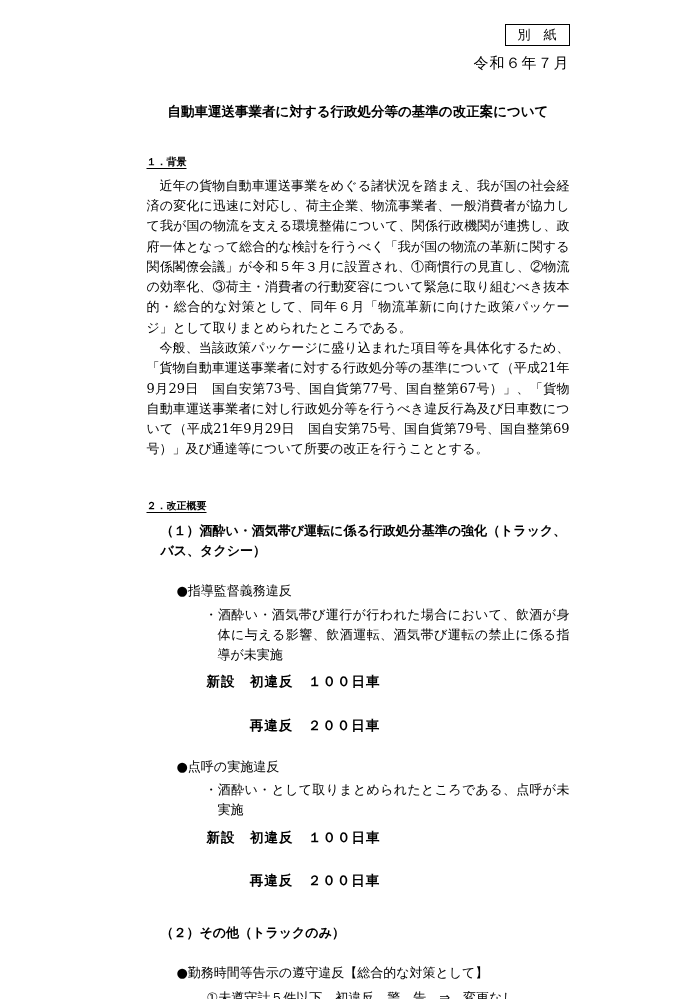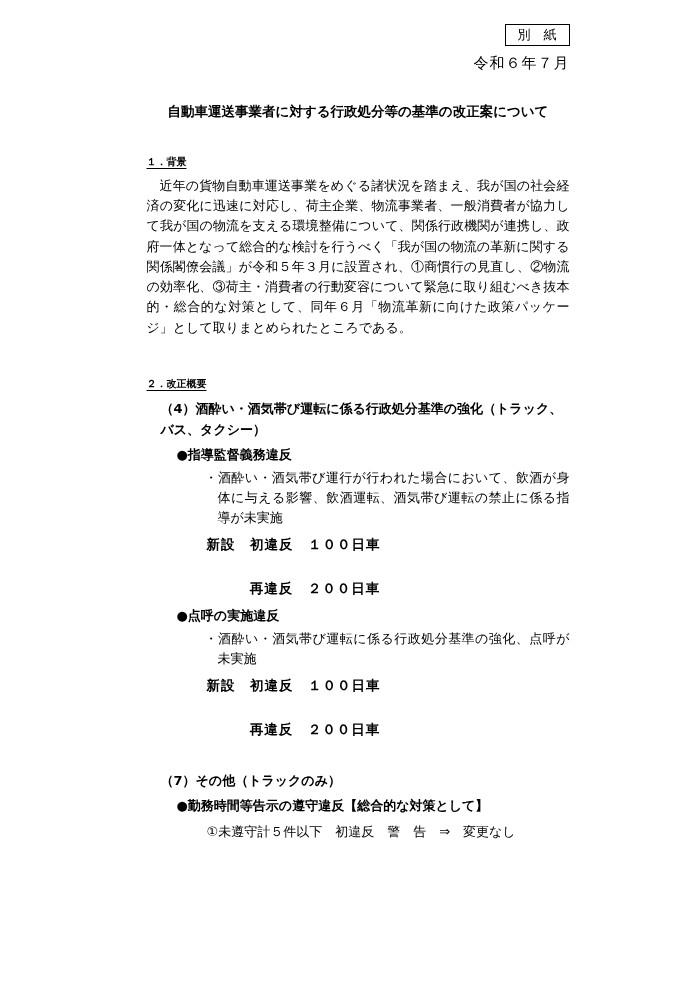--- a/index.html
+++ b/index.html
@@ -67,24 +67,24 @@
   .sub-heading {
     margin-top: 8px;
     margin-left: 14px;
     font-family: "DejaVu Sans", "Liberation Sans", sans-serif;
     font-weight: bold;
     font-size: 13px;
   }
   .item2 { margin-top: 30px; }
 
   .bullet-label {
-    margin-top: 5px;
+    margin-top: 20px;
     margin-left: 30px;
     font-family: "DejaVu Sans", "Liberation Sans", sans-serif;
-    font-weight: bold;
+    font-weight: normal;
     font-size: 13px;
   }
 
   .bullet-desc {
     margin-top: 3px;
     margin-left: 58px;
     padding-left: 1em;
     text-indent: -1em;
     text-align: justify;
     font-size: 13px;
@@ -119,32 +119,33 @@
     <div>
       <span class="besshi-box">別　紙</span>
     </div>
     <div class="hdr-line">令和６年７月</div>
   </div>
 
   <div class="title">自動車運送事業者に対する行政処分等の基準の改正案について</div>
 
   <div class="sec-heading">１．背景</div>
   <p class="body-para">近年の貨物自動車運送事業をめぐる諸状況を踏まえ、我が国の社会経済の変化に迅速に対応し、荷主企業、物流事業者、一般消費者が協力して我が国の物流を支える環境整備について、関係行政機関が連携し、政府一体となって総合的な検討を行うべく「我が国の物流の革新に関する関係閣僚会議」が令和５年３月に設置され、①商慣行の見直し、②物流の効率化、③荷主・消費者の行動変容について緊急に取り組むべき抜本的・総合的な対策として、同年６月「物流革新に向けた政策パッケージ」として取りまとめられたところである。</p>
+  <p class="body-para">今般、当該政策パッケージに盛り込まれた項目等を具体化するため、「貨物自動車運送事業者に対する行政処分等の基準について（平成21年9月29日　国自安第73号、国自貨第77号、国自整第67号）」、「貨物自動車運送事業者に対し行政処分等を行うべき違反行為及び日車数について（平成21年9月29日　国自安第75号、国自貨第79号、国自整第69号）」及び通達等について所要の改正を行うこととする。</p>
 
   <div class="sec-heading sec2">２．改正概要</div>
 
-  <div class="sub-heading">（4）酒酔い・酒気帯び運転に係る行政処分基準の強化（トラック、バス、タクシー）</div>
+  <div class="sub-heading">（１）酒酔い・酒気帯び運転に係る行政処分基準の強化（トラック、バス、タクシー）</div>
 
   <div class="bullet-label">●指導監督義務違反</div>
   <div class="bullet-desc">・酒酔い・酒気帯び運行が行われた場合において、飲酒が身体に与える影響、飲酒運転、酒気帯び運転の禁止に係る指導が未実施</div>
   <div class="penalty">新設　初違反　１００日車</div>
   <div class="penalty penalty-repeat">再違反　２００日車</div>
 
   <div class="bullet-label">●点呼の実施違反</div>
-  <div class="bullet-desc">・酒酔い・酒気帯び運転に係る行政処分基準の強化、点呼が未実施</div>
+  <div class="bullet-desc">・酒酔い・として取りまとめられたところである、点呼が未実施</div>
   <div class="penalty">新設　初違反　１００日車</div>
   <div class="penalty penalty-repeat">再違反　２００日車</div>
 
-  <div class="sub-heading item2">（7）その他（トラックのみ）</div>
+  <div class="sub-heading item2">（２）その他（トラックのみ）</div>
   <div class="bullet-label">●勤務時間等告示の遵守違反【総合的な対策として】</div>
   <div class="case-line">①未遵守計５件以下　初違反　警　告　⇒　変更なし</div>
 
 </div>
 
 </body></html>

